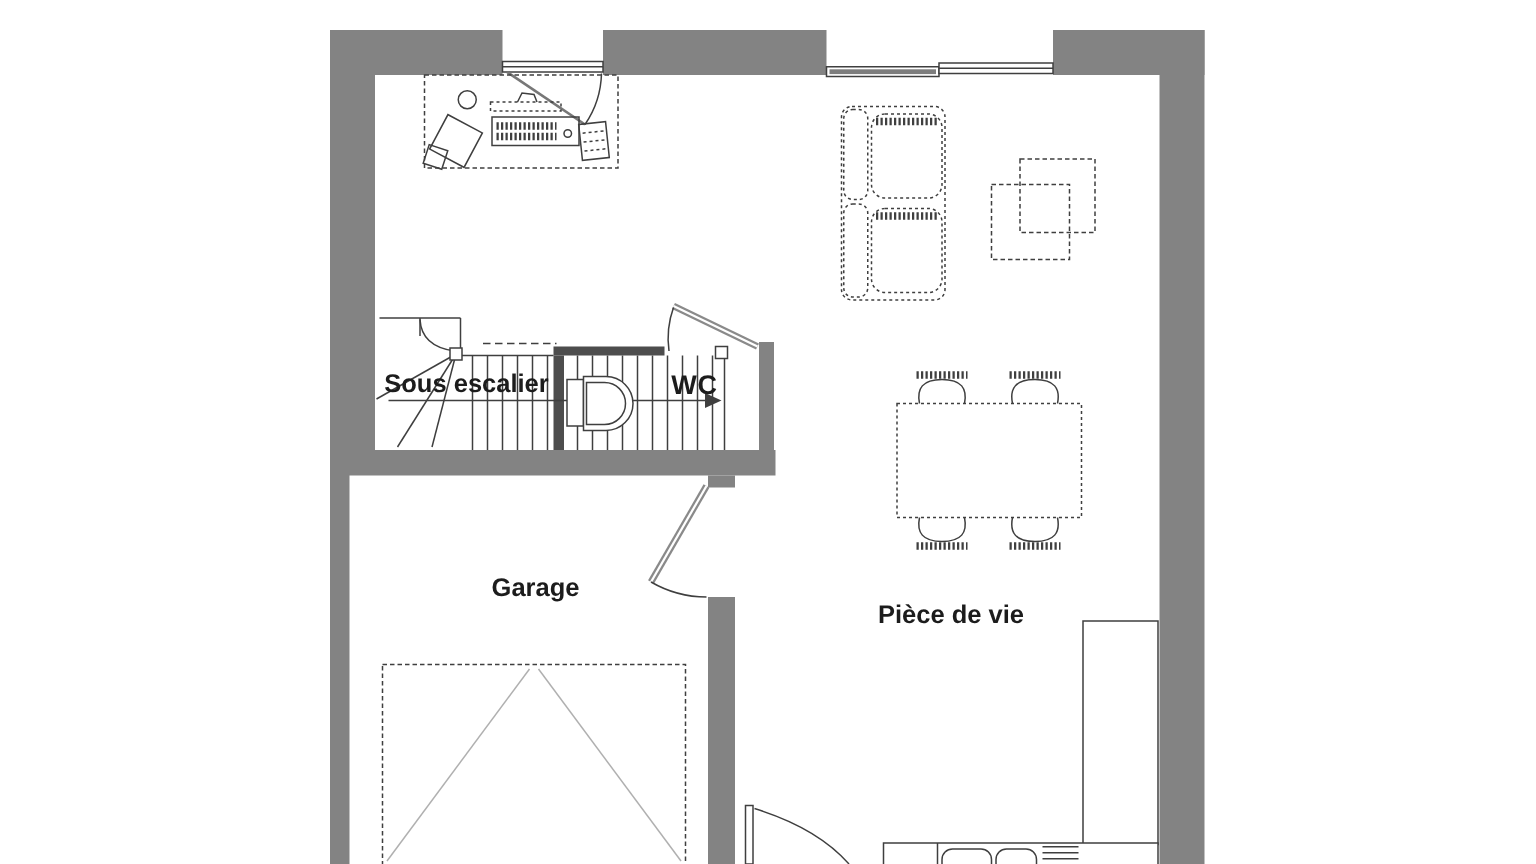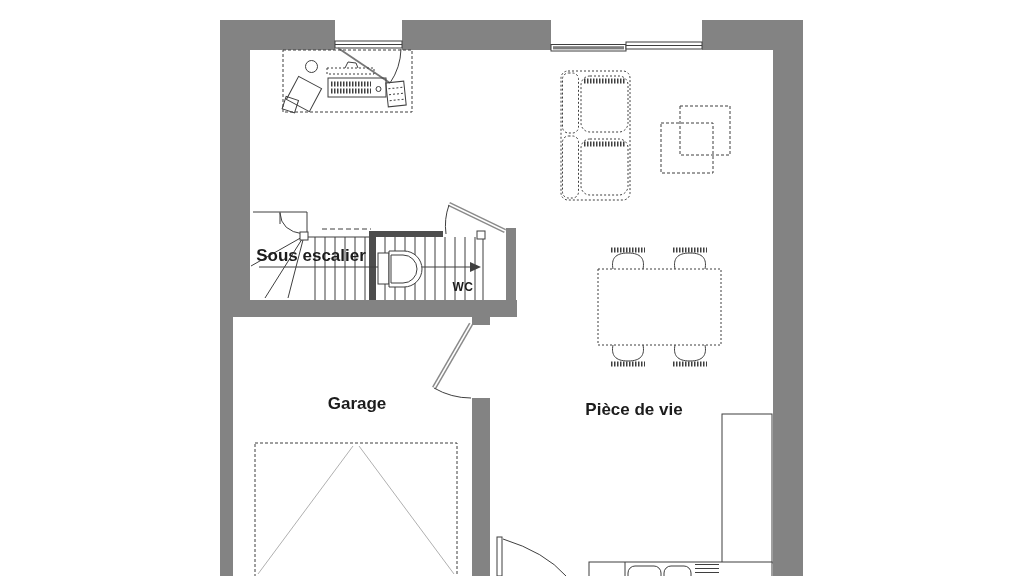--- a/index.html
+++ b/index.html
@@ -12,21 +12,21 @@
   .sw{stroke:var(--line,#3f3f3f);fill:#fff;stroke-width:1;}
   .sfill{fill:var(--line,#3f3f3f);stroke:none;}
   .d{stroke-dasharray:3 2;}
   .d2{stroke-dasharray:2 2;}
   .hatch{stroke:var(--line,#3f3f3f);stroke-width:5;stroke-dasharray:1.5 1.5;fill:none;}
   .doorleaf{stroke:var(--door,#8a8a8a);stroke-width:4.5;fill:none;}
   .doorcore{stroke:#fff;stroke-width:1.5;fill:none;}
   .lite{stroke:var(--line-light,#b0b0b0);stroke-width:1;fill:none;}
   .room-label{position:absolute;transform:translate(-50%,-50%);font-weight:bold;font-size:17px;
               color:var(--text,#1c1c1c);white-space:nowrap;}
-  .room-label.small{font-size:12px;letter-spacing:.5px;margin-top:30px;}
+  .room-label.small{font-size:18px;letter-spacing:.5px;}
 </style>
 </head>
 <body>
 
 <div id="stage">
   <svg id="plan" width="1024" height="576" viewBox="0 0 1024 576">
 
     <g>
       <rect class="wall" x="220" y="20" width="115" height="30"></rect>
       <rect class="wall" x="402" y="20" width="149" height="30"></rect>
@@ -195,15 +195,15 @@
 
     <g>
       <rect class="s d" x="255" y="443" width="202" height="140"></rect>
       <line class="lite" x1="258" y1="574" x2="353" y2="446"></line>
       <line class="lite" x1="454" y1="574" x2="359" y2="446"></line>
     </g>
   </svg>
 
   <div class="room-label" style="left:311px;top:256px;">Sous escalier</div>
   <div class="room-label small" style="left:463px;top:257px;">WC</div>
-  <div class="room-label" style="left:357px;top:404px;">Garage</div>
+  <div class="room-label" style="left:357px;top:392px;">Garage</div>
   <div class="room-label" style="left:634px;top:410px;">Pièce de vie</div>
 </div>
 
 </body></html>

